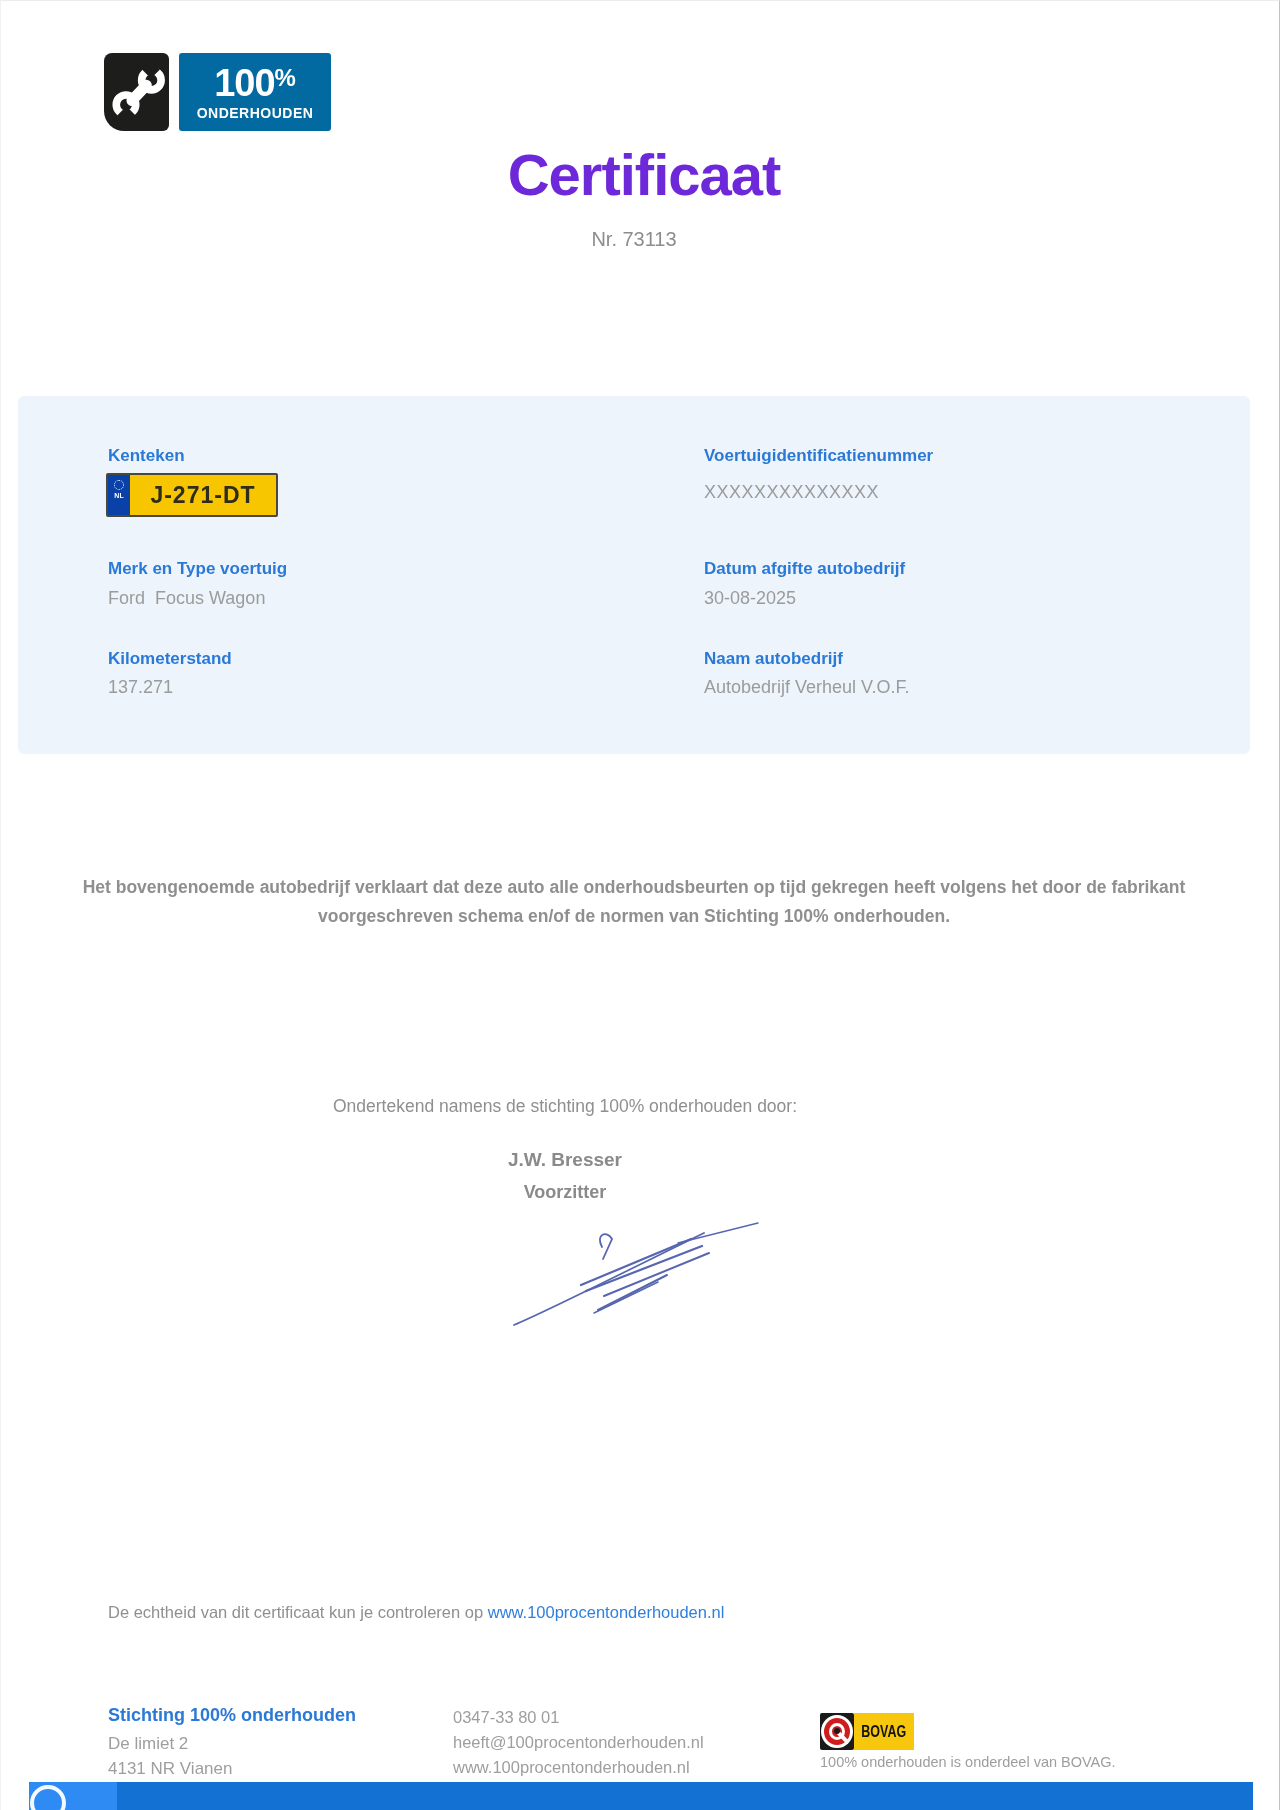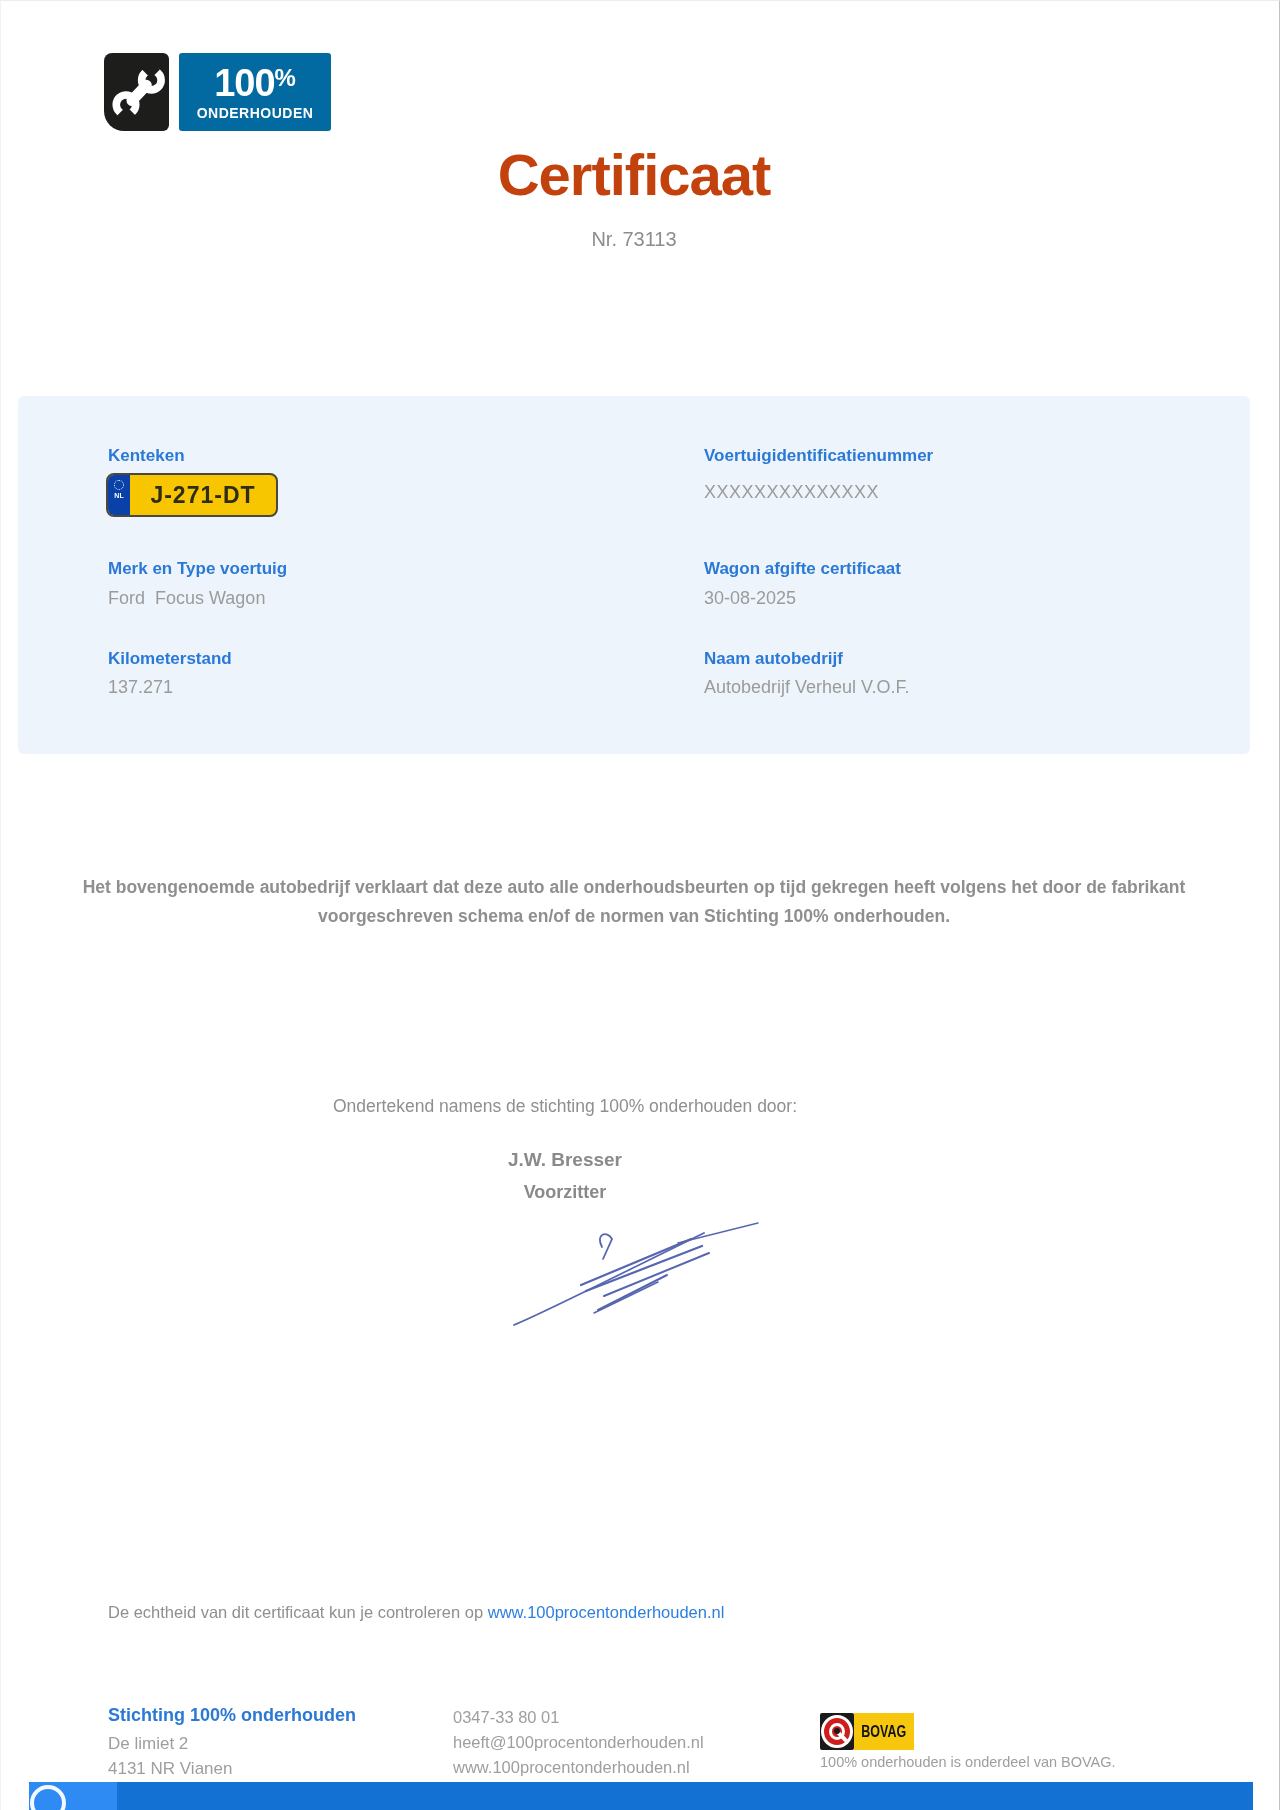--- a/index.html
+++ b/index.html
@@ -16,35 +16,35 @@
   .logo-icon { left:103px; top:52px; width:65px; height:78px; background:#1d1d1b;
     border-radius:8px 6px 6px 20px; display:flex; align-items:center; justify-content:center; }
   .logo-text { left:178px; top:52px; width:152px; height:78px; background:#0369a1;
     border-radius:3px; color:#fff; text-align:center; padding-top:11px; }
   .logo-digits { font-size:38px; font-weight:bold; line-height:1; letter-spacing:-1px; display:inline-block; }
   .logo-pct { font-size:24px; font-weight:bold; position:relative; top:-10px; display:inline-block; }
   .logo-sub { font-size:14px; font-weight:bold; letter-spacing:0.5px; margin-top:3px; }
 
   
   .centered { left:0; width:1266px; text-align:center; }
-  .title { top:140px; font-size:58px; font-weight:bold; color:#c2410c; letter-spacing:-1px; }
+  .title { top:140px; font-size:58px; font-weight:bold; color:#6d28d9; letter-spacing:-1px;margin-left:10px; }
   .cert-no { top:227px; font-size:20px; color:#8d8d8d; }
 
   
   .panel { left:17px; top:395px; width:1232px; height:358px; background:#edf4fb; border-radius:6px; }
   .f-label { position:absolute; font-size:17px; font-weight:bold; color:#2b79d7; white-space:pre-wrap; }
   .f-value { position:absolute; font-size:18px; color:#9b9b9b; white-space:pre-wrap; }
   .c1 { left:90px; } .c2 { left:686px; }
   .r1l { top:50px; } .r1v { top:86px; letter-spacing:0.5px; }
   .r2l { top:163px; } .r2v { top:192px; }
   .r3l { top:253px; } .r3v { top:281px; }
 
   
   .plate { position:absolute; left:88px; top:77px; width:172px; height:44px; background:#f7c600;
-    border:2px solid #49483c; border-radius:8px; display:flex; overflow:hidden; }
+    border:2px solid #49483c; border-radius:2px; display:flex; overflow:hidden; }
   .plate-strip { width:22px; height:100%; background:#0a41a8; display:flex; flex-direction:column; align-items:center; }
   .plate-stars { width:10px; height:10px; border:1px dotted #fff; border-radius:50%; margin-top:5px; }
   .plate-country { font-size:7px; font-weight:bold; color:#fff; margin-top:2px; }
   .plate-number { flex:1; text-align:center; font-size:23px; font-weight:bold; color:#2f2c19;
     letter-spacing:1px; line-height:40px; }
 
   
   .statement { top:872px; font-size:17.5px; font-weight:bold; color:#8f8f8f; line-height:29px; }
 
   
@@ -120,21 +120,21 @@
       </div>
       <div class="plate-number">J-271-DT</div>
     </div>
 
     <div class="f-label c2 r1l">Voertuigidentificatienummer</div>
     <div class="f-value c2 r1v">XXXXXXXXXXXXXX</div>
 
     <div class="f-label c1 r2l">Merk en Type voertuig</div>
     <div class="f-value c1 r2v">Ford  Focus Wagon</div>
 
-    <div class="f-label c2 r2l">Wagon afgifte certificaat</div>
+    <div class="f-label c2 r2l">Datum afgifte autobedrijf</div>
     <div class="f-value c2 r2v">30-08-2025</div>
 
     <div class="f-label c1 r3l">Kilometerstand</div>
     <div class="f-value c1 r3v">137.271</div>
 
     <div class="f-label c2 r3l">Naam autobedrijf</div>
     <div class="f-value c2 r3v">Autobedrijf Verheul V.O.F.</div>
   </div>
 
   <div class="abs centered statement">

